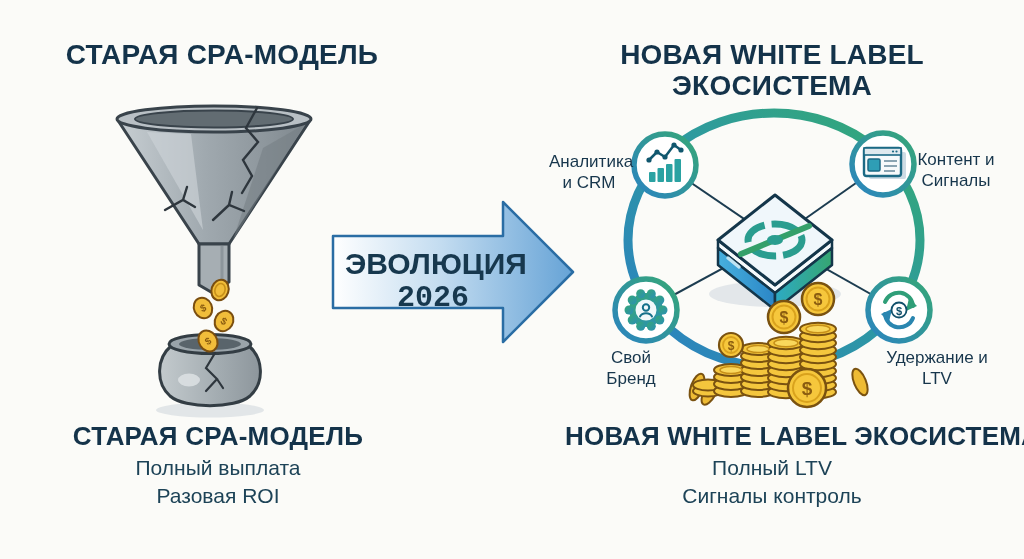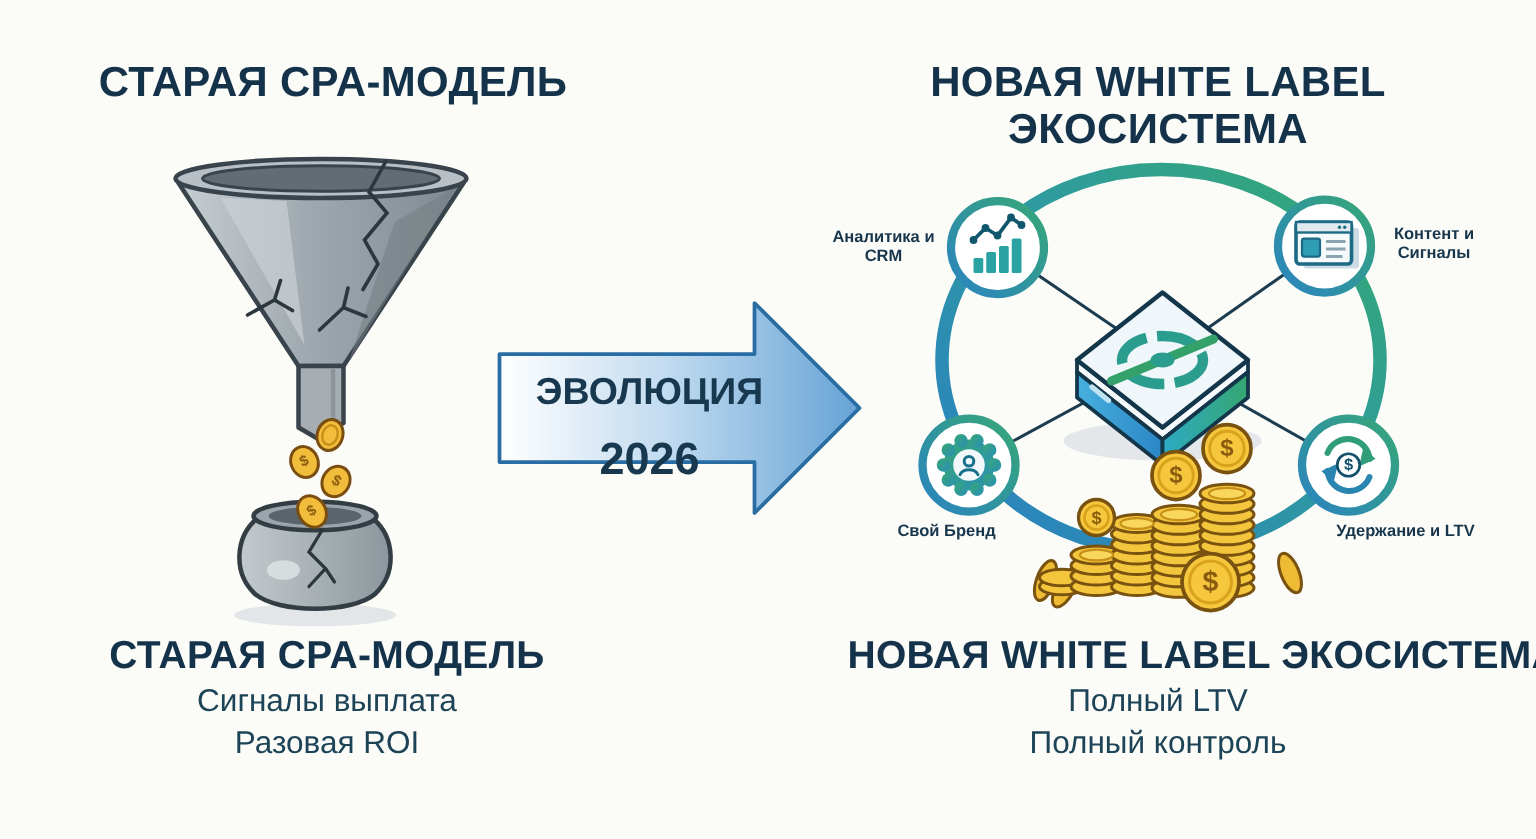--- a/index.html
+++ b/index.html
@@ -12,27 +12,27 @@
   .abs{position:absolute;}
   .title{
     font-weight:700;font-size:28px;line-height:1.1;letter-spacing:.2px;
     color:#14334a;text-align:center;
   }
   .title.small{font-size:26px;}
   .points{
     text-align:center;font-size:21px;line-height:1.33;font-weight:500;color:#1d4357;
   }
   .node-label{
-    font-weight:700;font-size:11px;line-height:1.22;color:#17364c;text-align:center;
+    font-weight:400;font-size:17px;line-height:1.22;color:#17364c;text-align:center;
   }
   .arrow-text{
     text-align:center;color:#17384e;font-weight:700;
   }
-  .arrow-text .l1{font-size:25px;display:block;}
-  .arrow-text .l2{font-size:30px;display:block;margin-top:14px;}
+  .arrow-text .l1{font-size:30px;display:block;}
+  .arrow-text .l2{font-size:30px;display:block;margin-top:0;font-family:Liberation Mono, monospace;}
   svg{display:block;}
   svg text{font-family:"Liberation Sans","DejaVu Sans",sans-serif;}
 </style>
 </head>
 <body>
 
 <div class="abs title" style="left:62px;top:40px;width:320px;">СТАРАЯ CPA-МОДЕЛЬ</div>
 
 <svg class="abs" style="left:95px;top:92px;" width="240" height="335" viewBox="0 0 240 335">
   <defs>
@@ -91,21 +91,21 @@
     <ellipse cx="94" cy="288" rx="11" ry="6.5" fill="#dde2e4" opacity="0.85"></ellipse>
     <g transform="rotate(-32 113 249)">
       <ellipse cx="113" cy="249" rx="9" ry="11" fill="#f1bd3a" stroke="#7a4e10" stroke-width="2"></ellipse>
       <text x="113" y="249" text-anchor="middle" dominant-baseline="central" font-size="10" font-weight="700" fill="#8a5c10">$</text>
     </g>
   </g>
 </svg>
 
 <div class="abs title small" style="left:38px;top:422px;width:360px;">СТАРАЯ CPA-МОДЕЛЬ</div>
 <div class="abs points" style="left:38px;top:454px;width:360px;">
-  <div>Сигналы выплата</div>
+  <div>Полный выплата</div>
   <div>Разовая ROI</div>
 </div>
 
 <svg class="abs" style="left:325px;top:190px;" width="255" height="165" viewBox="0 0 255 165">
   <defs>
     <linearGradient id="gArrow" x1="0" y1="0" x2="1" y2="0">
       <stop offset="0" stop-color="#ffffff"></stop>
       <stop offset="0.45" stop-color="#c3dcf0"></stop>
       <stop offset="1" stop-color="#66a3d6"></stop>
     </linearGradient>
@@ -308,14 +308,14 @@
 </svg>
 
 <div class="abs node-label" style="left:549px;top:152px;width:80px;">Аналитика и CRM</div>
 <div class="abs node-label" style="left:906px;top:150px;width:100px;text-align:center;">Контент и Сигналы</div>
 <div class="abs node-label" style="left:591px;top:348px;width:80px;">Свой Бренд</div>
 <div class="abs node-label" style="left:875px;top:348px;width:124px;">Удержание и LTV</div>
 
 <div class="abs title small" style="left:565px;top:422px;width:415px;white-space:nowrap;">НОВАЯ WHITE LABEL ЭКОСИСТЕМА</div>
 <div class="abs points" style="left:592px;top:454px;width:360px;">
   <div>Полный LTV</div>
-  <div>Полный контроль</div>
+  <div>Сигналы контроль</div>
 </div>
 
 </body></html>

